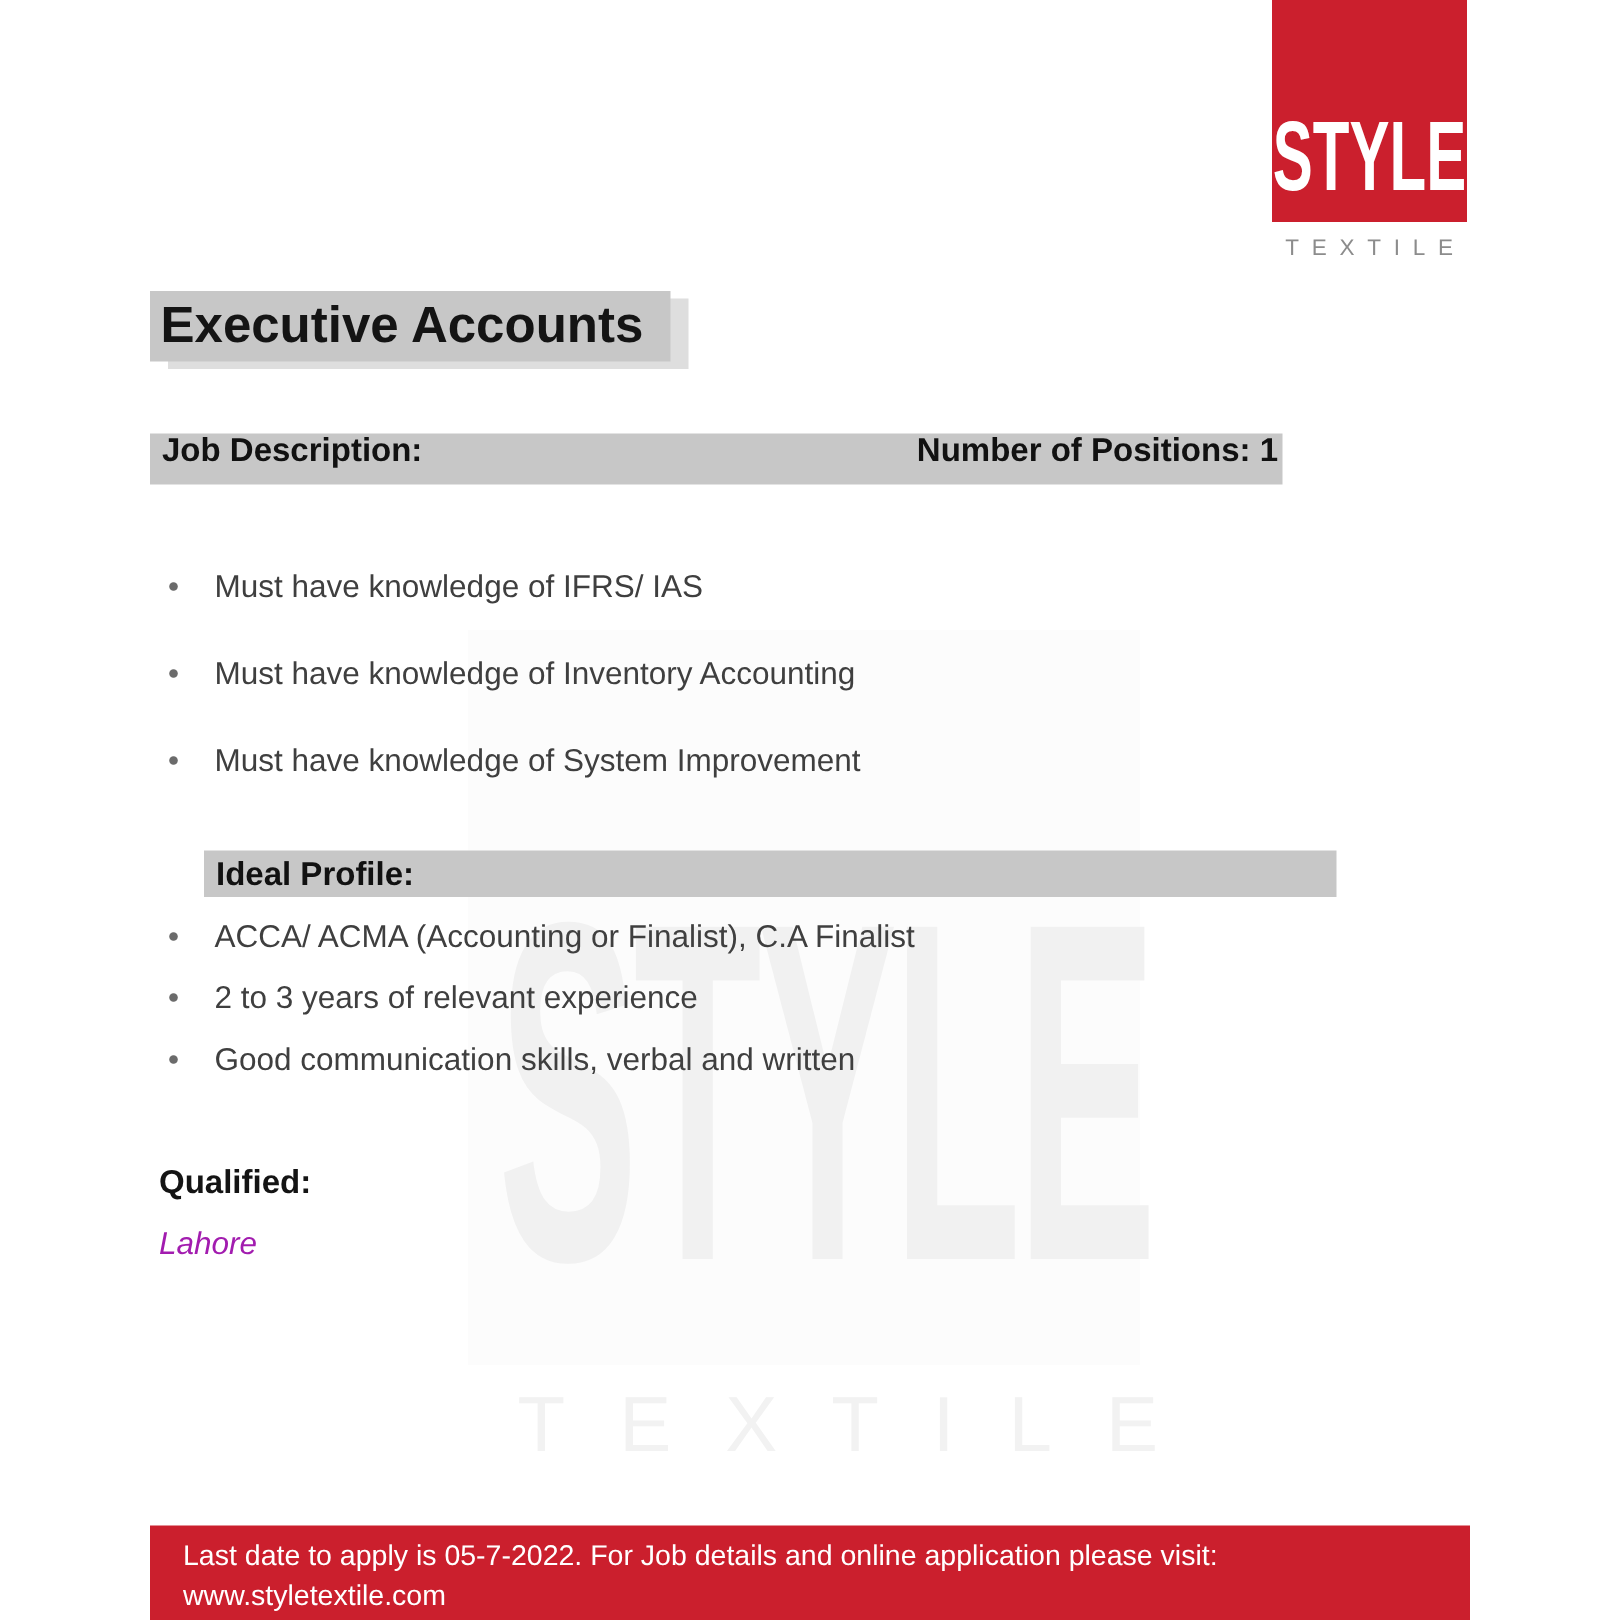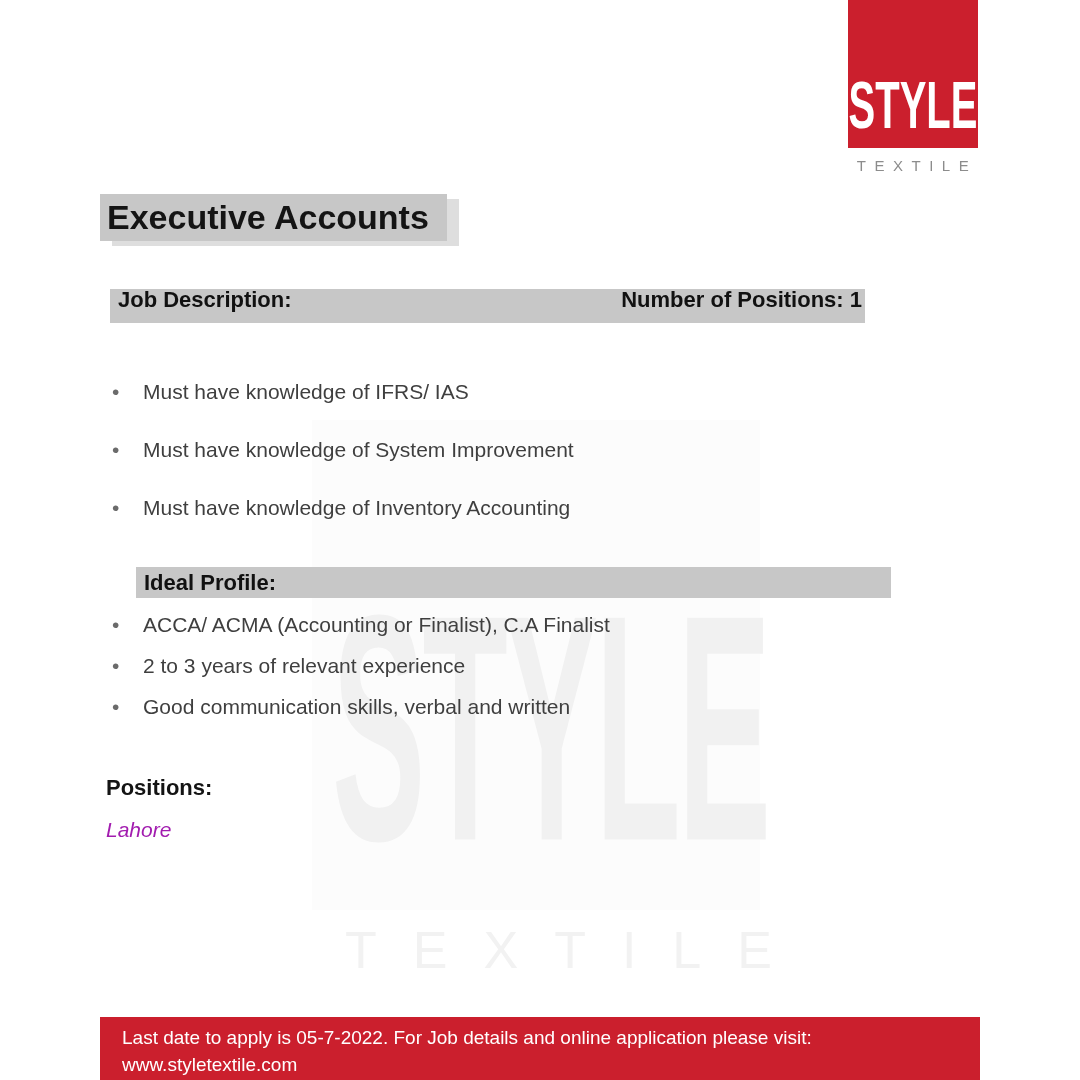--- a/index.html
+++ b/index.html
@@ -59,21 +59,20 @@
   
   .section-bar {
     position: absolute; left: 100px; width: 755px; z-index: 1;
     background: #c7c7c7; box-sizing: border-box;
     font-weight: bold; font-size: 22px; color: #111111;
   }
   .job-bar {
     top: 289px; height: 34px;
     display: flex; justify-content: space-between; align-items: center;
     padding: 0 3px 12px 8px;
-    margin-left: 10px;
   }
   .profile-bar { top: 567px; height: 31px; line-height: 31px; padding-left: 8px; margin-left: 36px; }
 
   
   .bullets { position: absolute; left: 100px; margin: 0; padding: 0; list-style: none; z-index: 1; }
   .bullets li {
     position: relative; padding-left: 43px;
     font-size: 21px; line-height: 25px; color: #3f3f3f;
   }
   .bullets li::before {
@@ -124,35 +123,35 @@
 
   <h1 class="title">Executive Accounts</h1>
 
   <div class="section-bar job-bar">
     <span>Job Description:</span>
     <span>Number of Positions: 1</span>
   </div>
 
   <ul class="bullets job-bullets">
     <li><span>Must have knowledge of IFRS/ IAS</span></li>
+    <li><span>Must have knowledge of Inventory Accounting</span></li>
     <li><span>Must have knowledge of System Improvement</span></li>
-    <li><span>Must have knowledge of Inventory Accounting</span></li>
   </ul>
 
   <div class="section-bar profile-bar">
     <span>Ideal Profile:</span>
   </div>
 
   <ul class="bullets profile-bullets">
     <li><span>ACCA/ ACMA (Accounting or Finalist), C.A Finalist</span></li>
     <li><span>2 to 3 years of relevant experience</span></li>
     <li><span>Good communication skills, verbal and written</span></li>
   </ul>
 
-  <div class="location-label">Positions:</div>
+  <div class="location-label">Qualified:</div>
   <div class="location-value">Lahore</div>
 
   <footer class="footer">
     <div>Last date to apply is 05-7-2022. For Job details and online application please visit: www.styletextile.com</div>
     <div>COVID Vaccination certificate is mandatory for all candidates.</div>
   </footer>
 
 </div>
 
 </body></html>

